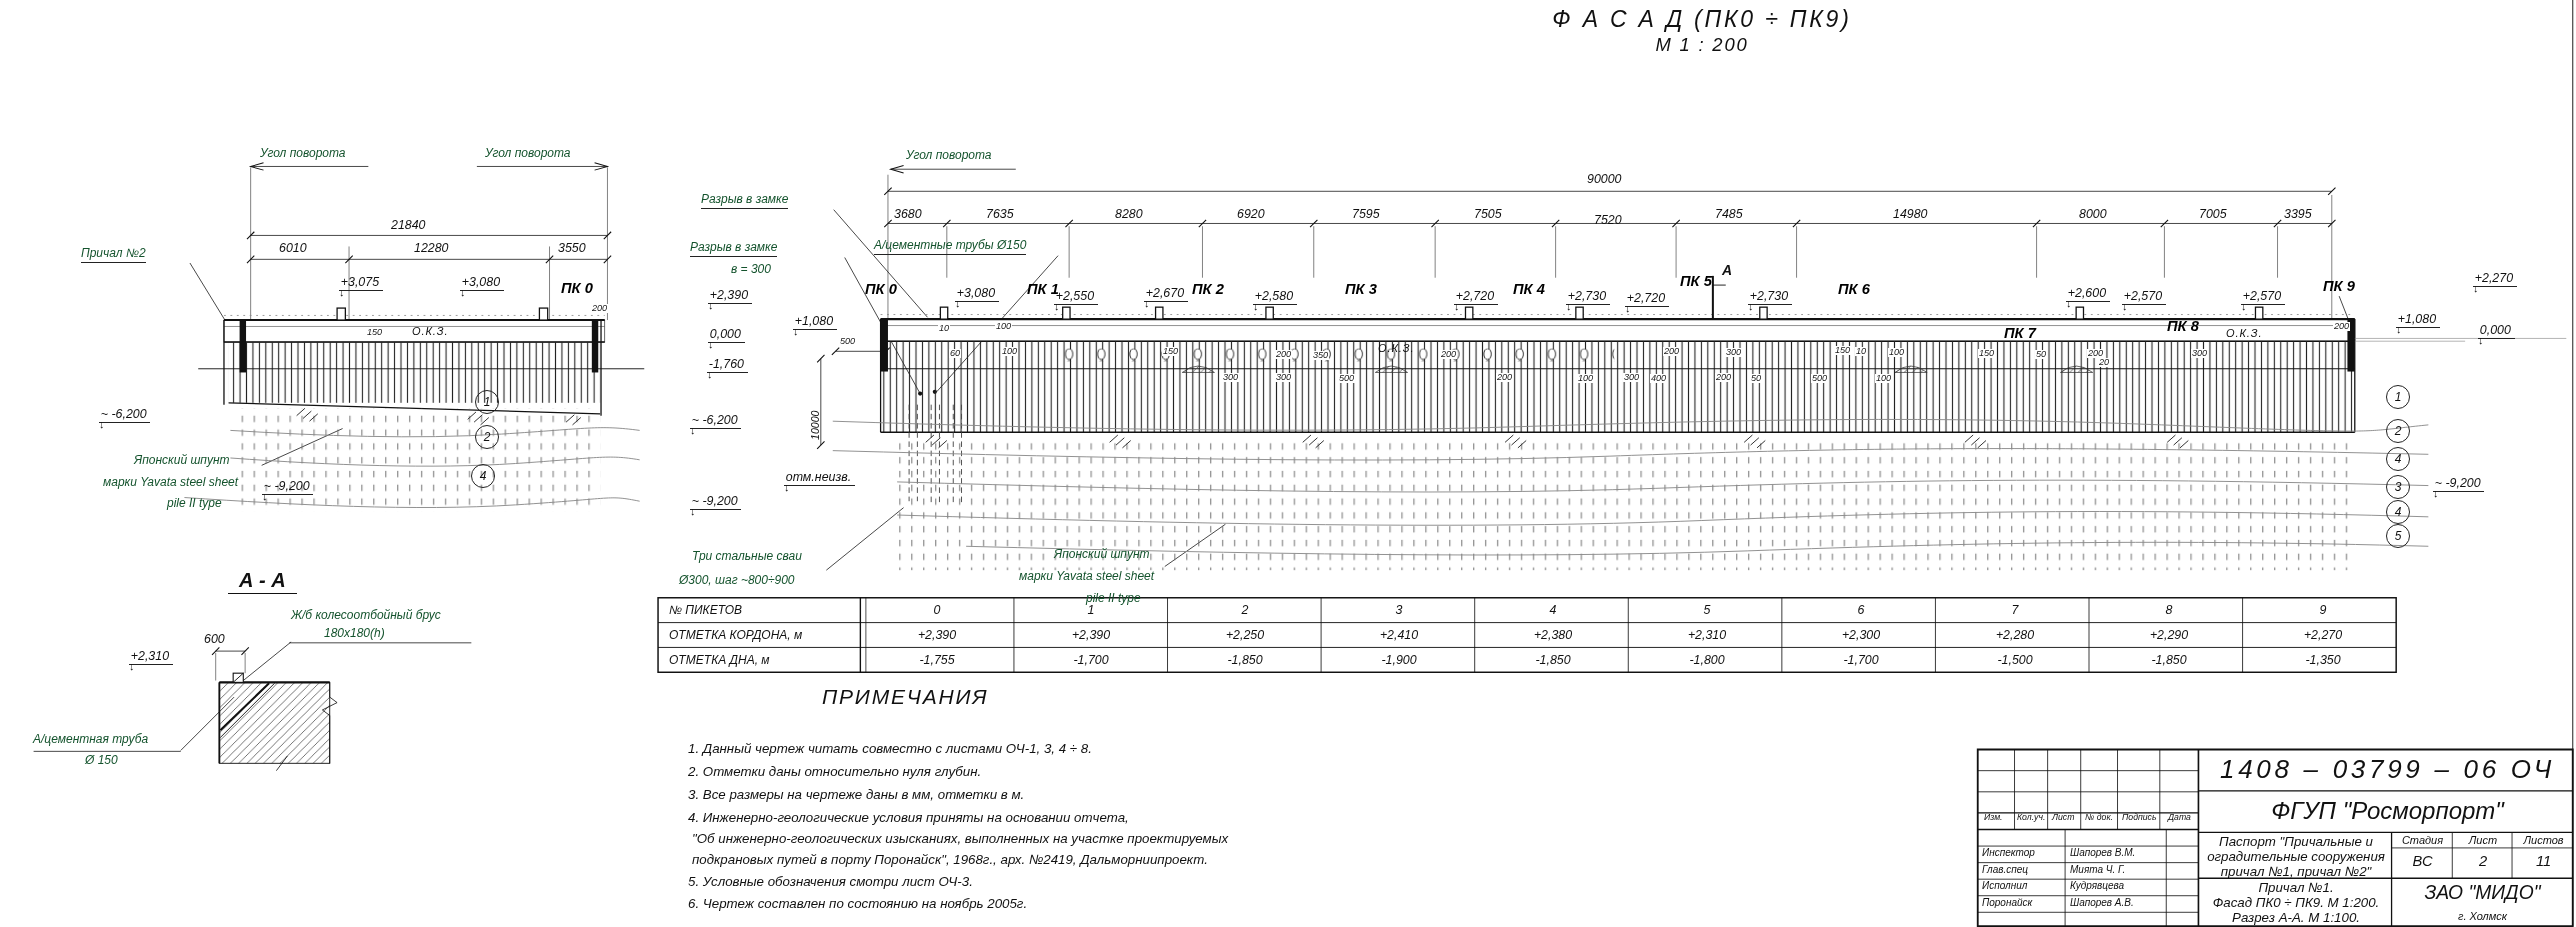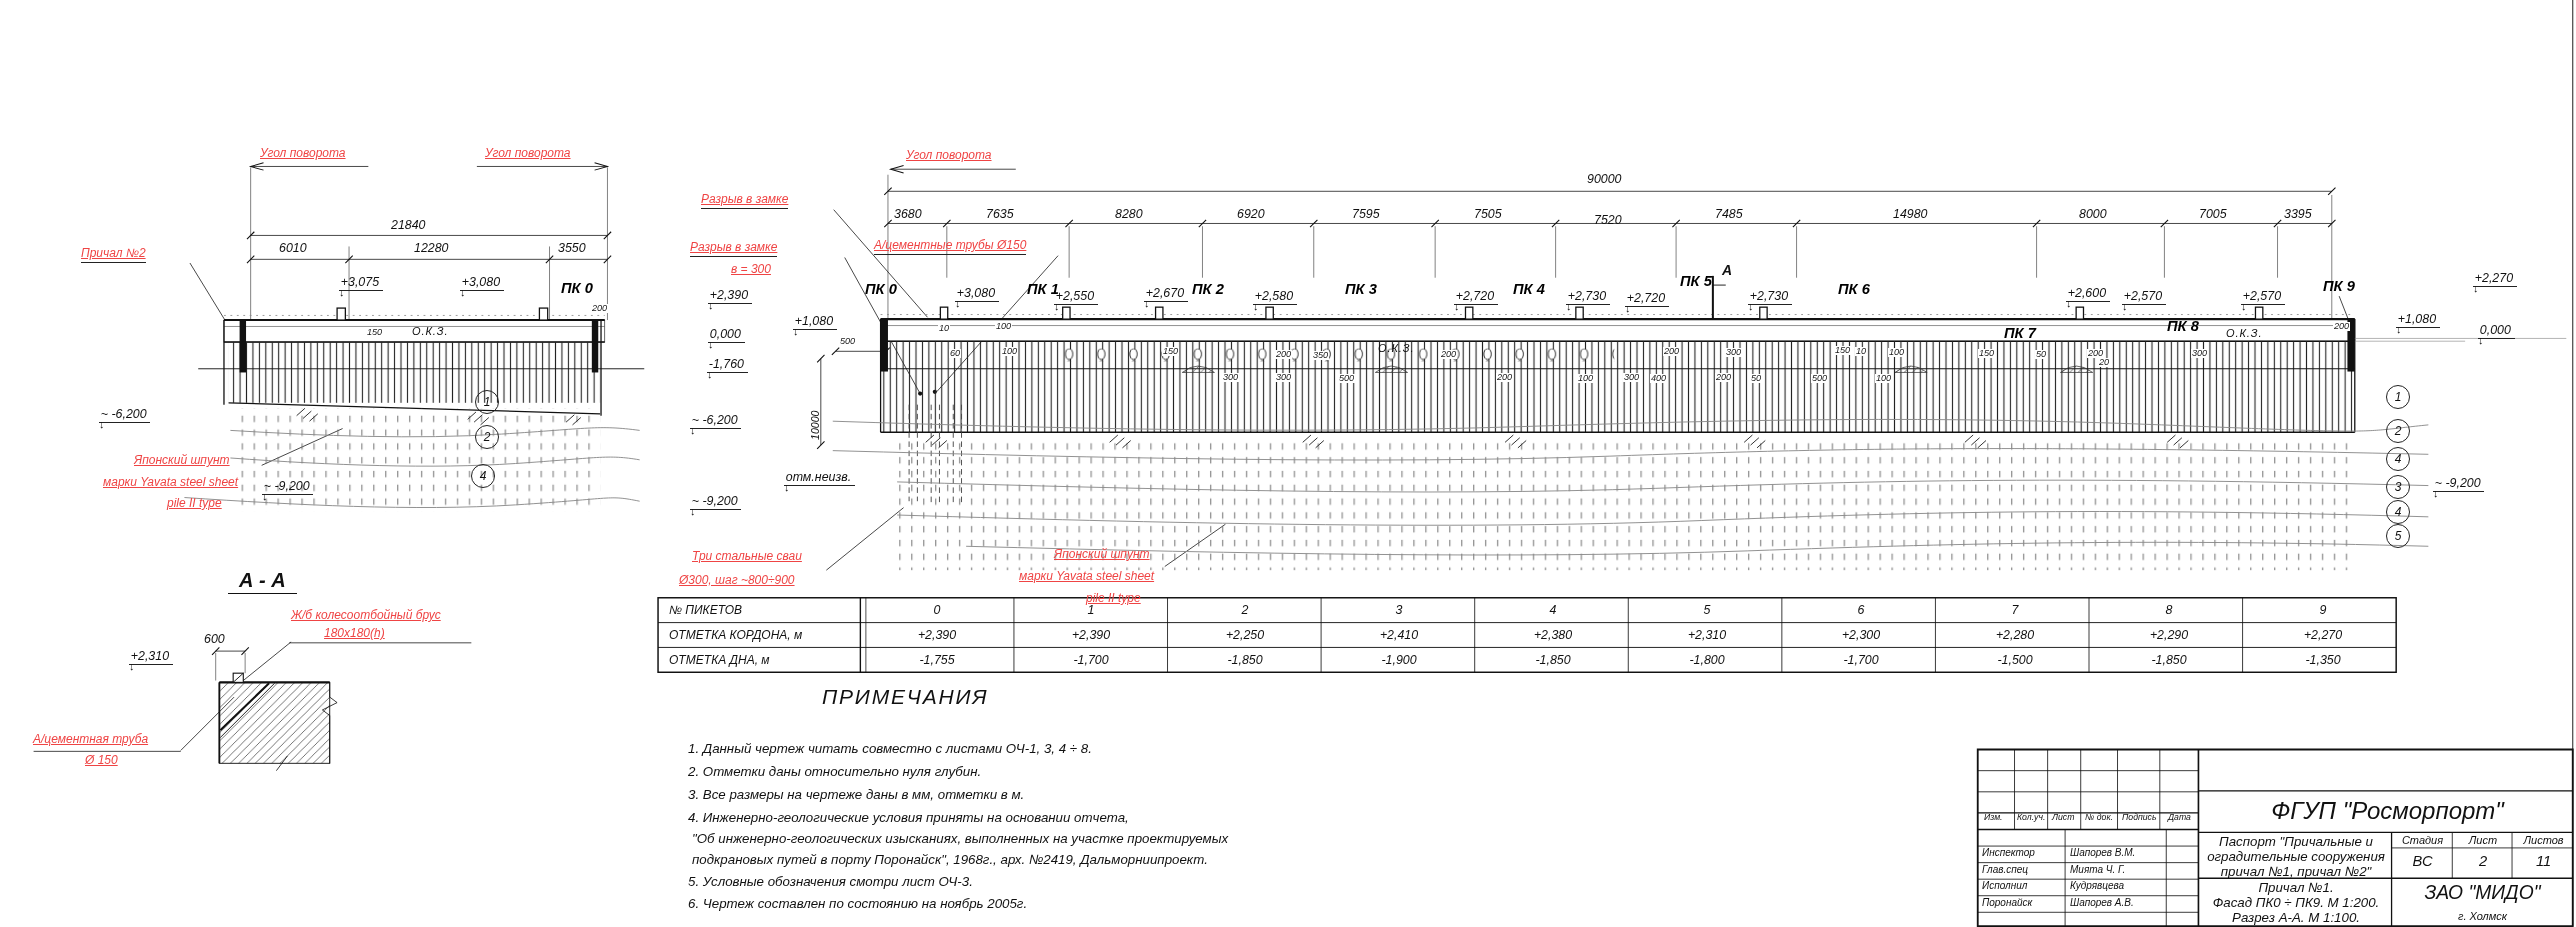--- a/index.html
+++ b/index.html
@@ -1,20 +1,20 @@
 <!DOCTYPE html>
 <html style="font-size:14.7px"><head>
 <meta charset="utf-8">
 <style>
   html,body{margin:0;padding:0;background:#fff;}
   #sheet{position:relative;width:2576px;height:927px;background:#fff;overflow:hidden;
          font-family:"Liberation Sans",sans-serif;color:#111;}
   svg{position:absolute;left:0;top:0;}
   .pl{position:absolute;white-space:nowrap;}
-  .lbl{font:italic 12px/1.15 "Liberation Sans",sans-serif;color:#ef4444;text-decoration:underline;}
+  .lbl{font:italic 12px/1.15 "Liberation Sans",sans-serif;color:#14532d;}
   .dim{font:italic 12.4px/1 "Liberation Sans",sans-serif;color:#111;}
   .tiny{font:italic 9.2px/1 "Liberation Sans",sans-serif;color:#222;background:#fff;padding:0 0.9px;}
   .pk{font:italic bold 14.7px/1 "Liberation Sans",sans-serif;color:#000;}
   .amark{font:italic bold 14px/1 "Liberation Sans",sans-serif;}
   .okz{font:italic 11px/1 "Liberation Sans",sans-serif;letter-spacing:0.9px;background:transparent;}
   .ul{border-bottom:1px solid #222;padding-bottom:0.9px;}
   .elev{font:italic 12.4px/1 "Liberation Sans",sans-serif;border-bottom:1.2px solid #222;padding:0 3.7px 1.8px 1.8px;}
   .elev::after{content:"↓";position:absolute;left:0;top:100%;margin-top:-2.8px;font-size:11px;font-style:normal;}
   .circ{width:22px;height:22px;border:1.2px solid #222;border-radius:50%;text-align:center;
         font:italic 12px/22px "Liberation Sans",sans-serif;}
@@ -164,20 +164,24 @@
 
     <path d="M2797,0V1007" stroke="#333" stroke-width="1.2"></path>
     <path d="M2150,815H2797V1007H2150Z" fill="none" stroke="#111" stroke-width="2"></path>
     <path d="M2390,815V1007" stroke="#111" stroke-width="1.8"></path>
     <path d="M2190,815V902 M2226,815V902 M2262,815V902 M2302,815V902 M2348,815V902
              M2150,838H2390 M2150,861H2390 M2150,920H2390 M2150,938H2390 M2150,956H2390 M2150,974H2390 M2150,992H2390
              M2245,902V1007 M2355,902V1007 M2666,905V955 M2731,905V955 M2600,922H2797" stroke="#111" stroke-width="0.9" fill="none"></path>
     <path d="M2150,884H2390 M2150,902H2390 M2390,860H2797 M2390,905H2797 M2390,955H2797 M2600,905V1007" stroke="#111" stroke-width="1.4" fill="none"></path>
   </svg>
 
+  <div id="main-title">
+    <div class="t1">Ф А С А Д   (ПК0 ÷ ПК9)</div>
+    <div class="t2">М 1 : 200</div>
+  </div>
 
   <div>
       <span class="pl lbl" style="left: 260px; top: 147px;">Угол поворота</span>
       <span class="pl lbl" style="left: 485px; top: 147px;">Угол поворота</span>
       <span class="pl dim" style="left: 391px; top: 219px;">21840</span>
       <span class="pl dim" style="left: 279px; top: 242px;">6010</span>
       <span class="pl dim" style="left: 414px; top: 242px;">12280</span>
       <span class="pl dim" style="left: 558px; top: 242px;">3550</span>
       <span class="pl lbl ul" style="left: 81px; top: 247px;">Причал №2</span>
       <span class="pl elev" style="left: 339px; top: 276px;">+3,075</span>
@@ -340,20 +344,21 @@
       <span class="pl note" style="left: 688px; top: 742px;">1. Данный чертеж читать совместно с листами ОЧ-1, 3, 4 ÷ 8.</span>
       <span class="pl note" style="left: 688px; top: 765px;">2. Отметки даны относительно нуля глубин.</span>
       <span class="pl note" style="left: 688px; top: 788px;">3. Все размеры на чертеже даны в мм, отметки в м.</span>
       <span class="pl note" style="left: 688px; top: 811px;">4. Инженерно-геологические условия приняты на основании отчета,</span>
       <span class="pl note" style="left: 692px; top: 832px;">"Об инженерно-геологических изысканиях, выполненных на участке проектируемых</span>
       <span class="pl note" style="left: 692px; top: 853px;">подкрановых путей в порту Поронайск", 1968г., арх. №2419, Дальморниипроект.</span>
       <span class="pl note" style="left: 688px; top: 875px;">5. Условные обозначения смотри лист ОЧ-3.</span>
       <span class="pl note" style="left: 688px; top: 897px;">6. Чертеж составлен по состоянию на ноябрь 2005г.</span>
     </div>
 
+  <div class="tb-doc">1408 – 03799 – 06  ОЧ</div>
   <div class="tb-org">ФГУП "Росморпорт"</div>
   <div class="tb-proj" style="top:835px">Паспорт "Причальные и</div>
   <div class="tb-proj" style="top:850px">оградительные сооружения</div>
   <div class="tb-proj" style="top:865px">причал №1, причал №2"</div>
   <div class="tb-st" style="left:2392px;width:61px;top:835px">Стадия</div>
   <div class="tb-st" style="left:2453px;width:60px;top:835px">Лист</div>
   <div class="tb-st" style="left:2513px;width:61px;top:835px">Листов</div>
   <div class="tb-sv" style="left:2392px;width:61px;top:854px">ВС</div>
   <div class="tb-sv" style="left:2453px;width:60px;top:854px">2</div>
   <div class="tb-sv" style="left:2513px;width:61px;top:854px">11</div>

